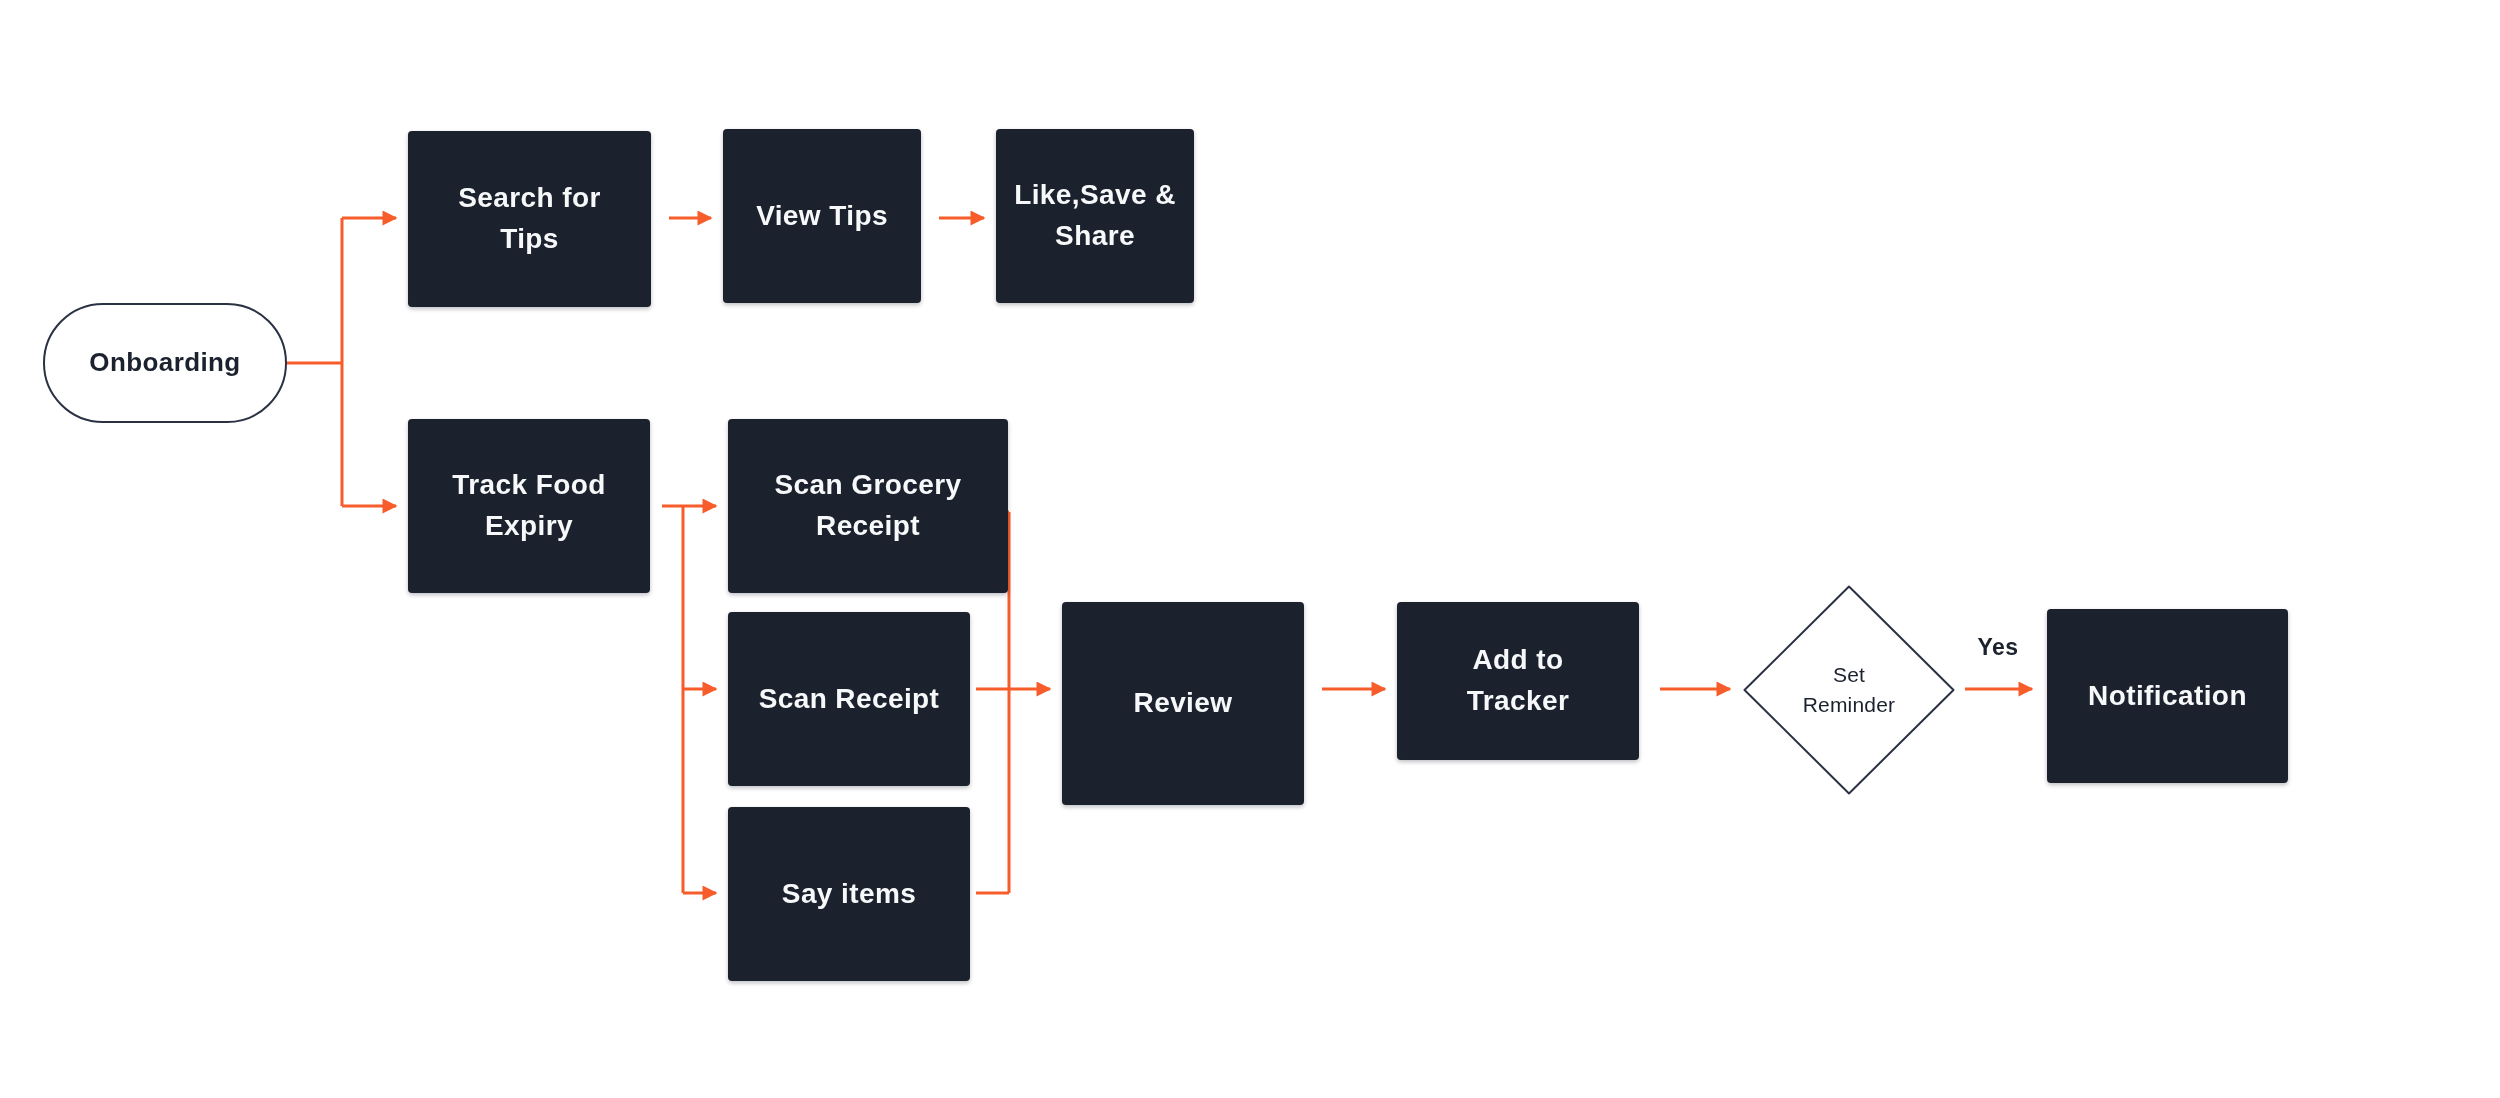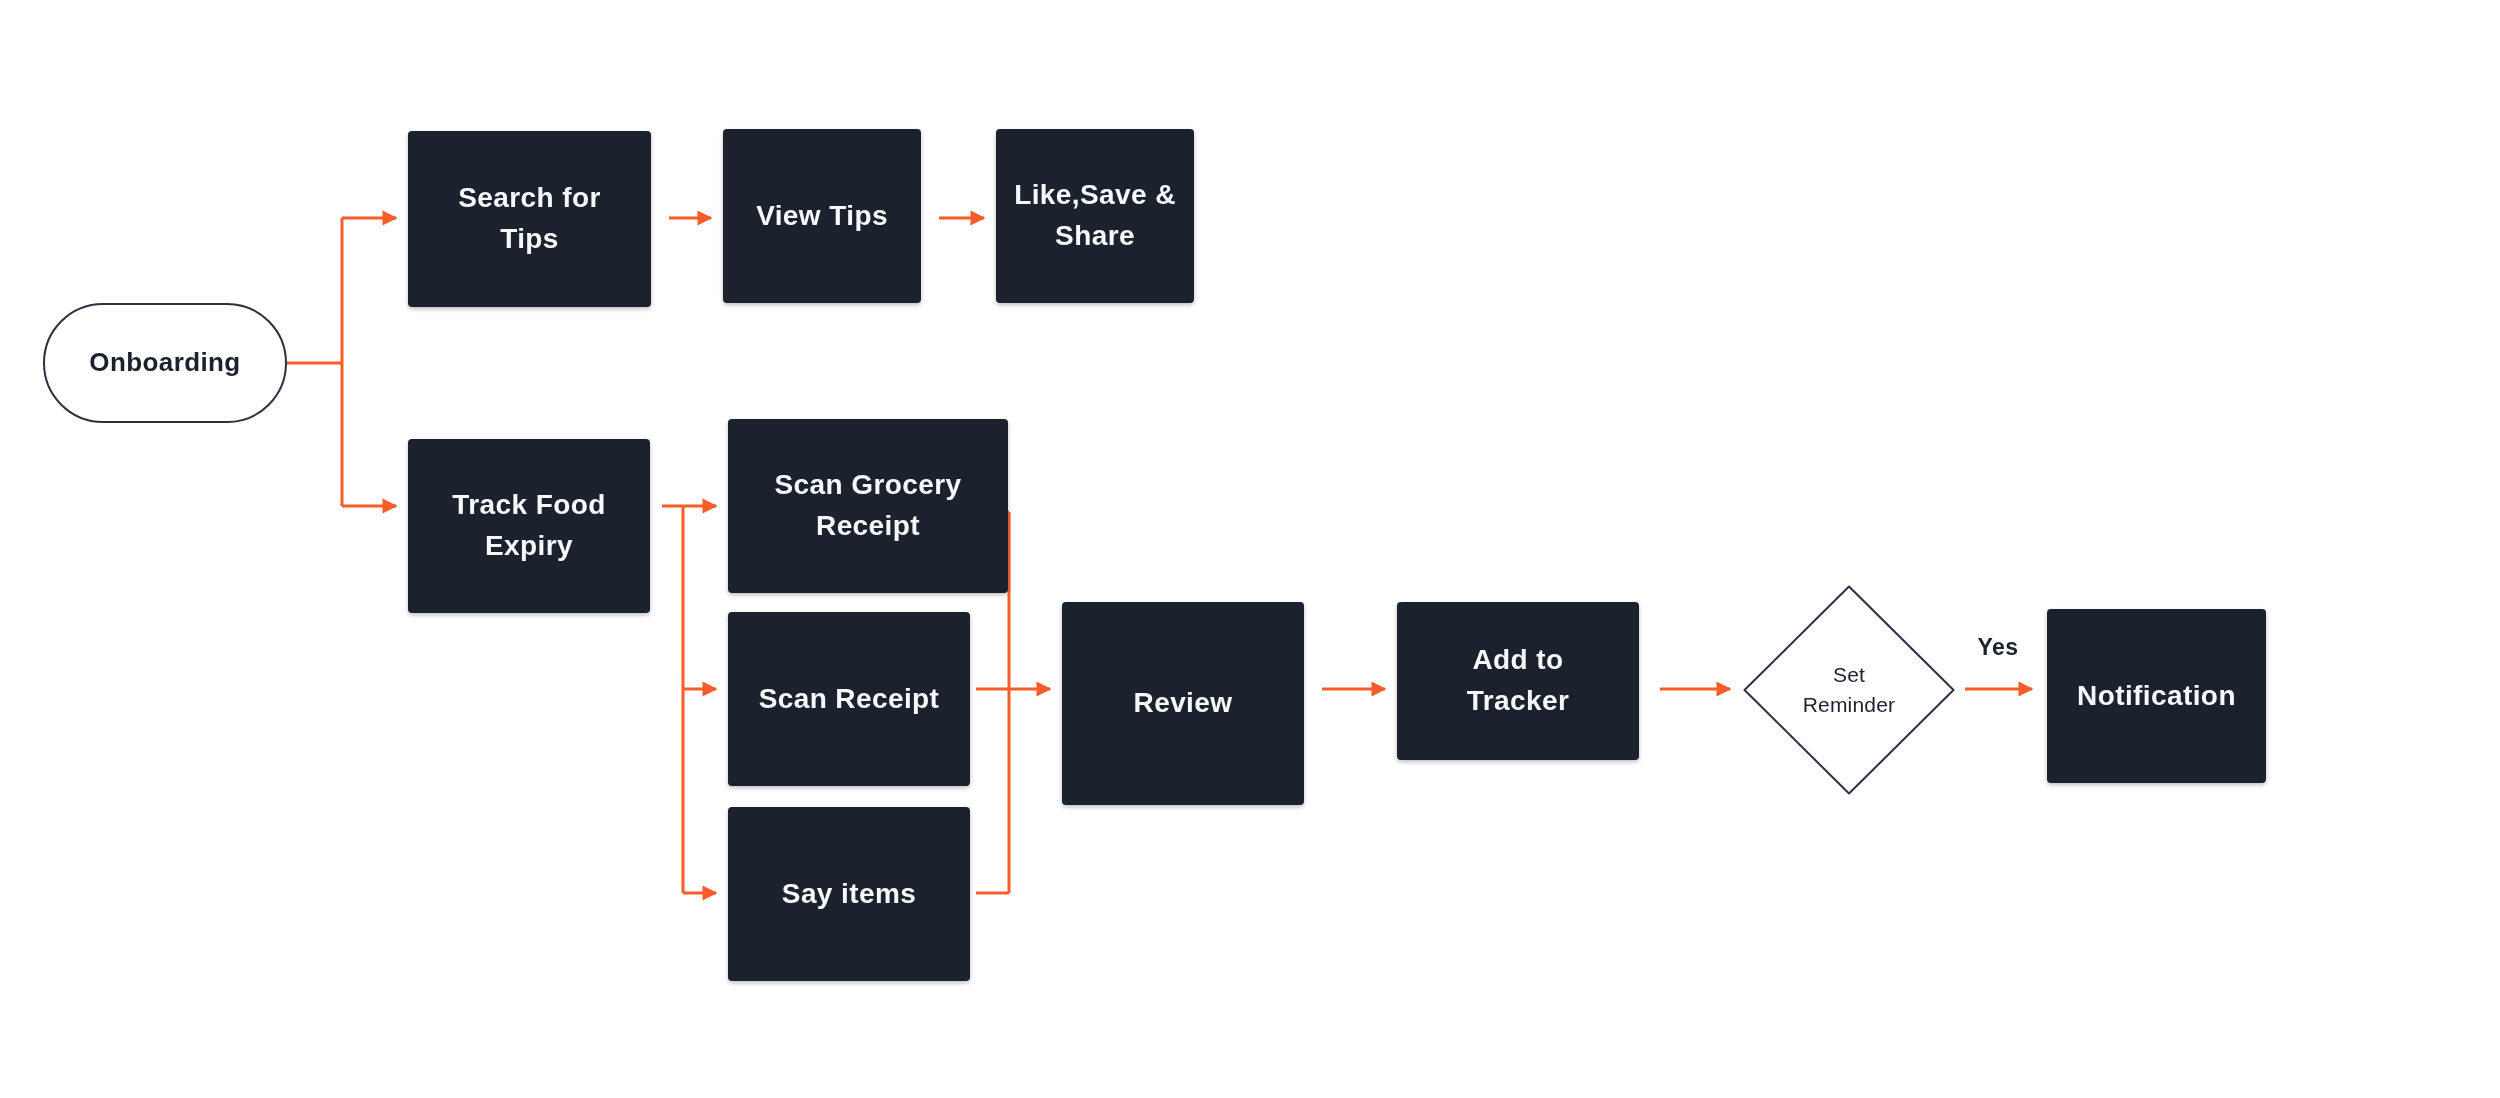--- a/index.html
+++ b/index.html
@@ -76,28 +76,28 @@
     font-size: 23px;
     letter-spacing: 0.4px;
     color: #1b212d;
     text-align: center;
   }
   
   #node-onboarding          { left: 43px;   top: 303px; width: 244px; height: 120px; }
   #node-search-for-tips     { left: 408px;  top: 131px; width: 243px; height: 176px; }
   #node-view-tips           { left: 723px;  top: 129px; width: 198px; height: 174px; }
   #node-like-save-share     { left: 996px;  top: 129px; width: 198px; height: 174px; }
-  #node-track-food-expiry   { left: 408px;  top: 419px; width: 242px; height: 174px; margin-top: 20px; }
+  #node-track-food-expiry   { left: 408px;  top: 419px; width: 242px; height: 174px; }
   #node-scan-grocery-receipt{ left: 728px;  top: 419px; width: 280px; height: 174px; }
   #node-scan-barcode        { left: 728px;  top: 612px; width: 242px; height: 174px; }
   #node-say-items           { left: 728px;  top: 807px; width: 242px; height: 174px; }
   #node-review              { left: 1062px; top: 602px; width: 242px; height: 203px; }
   #node-add-to-tracker      { left: 1397px; top: 602px; width: 242px; height: 158px; }
   #node-set-reminder        { left: 1743px; top: 585px; width: 212px; height: 210px; }
-  #node-notification        { left: 2047px; top: 609px; width: 219px; height: 174px; }
+  #node-notification        { left: 2047px; top: 609px; width: 241px; height: 174px; }
   #edge-label-yes           { left: 1960px; top: 634px; width: 76px; }
 </style>
 </head>
 <body>
 
 <div class="canvas">
 
   <svg class="connector-layer" width="2500" height="1098" viewBox="0 0 2500 1098" xmlns="http://www.w3.org/2000/svg">
     <defs>
       <marker id="arrowhead" viewBox="0 0 10 10" refX="9" refY="5" markerWidth="6" markerHeight="5" orient="auto-start-reverse">

